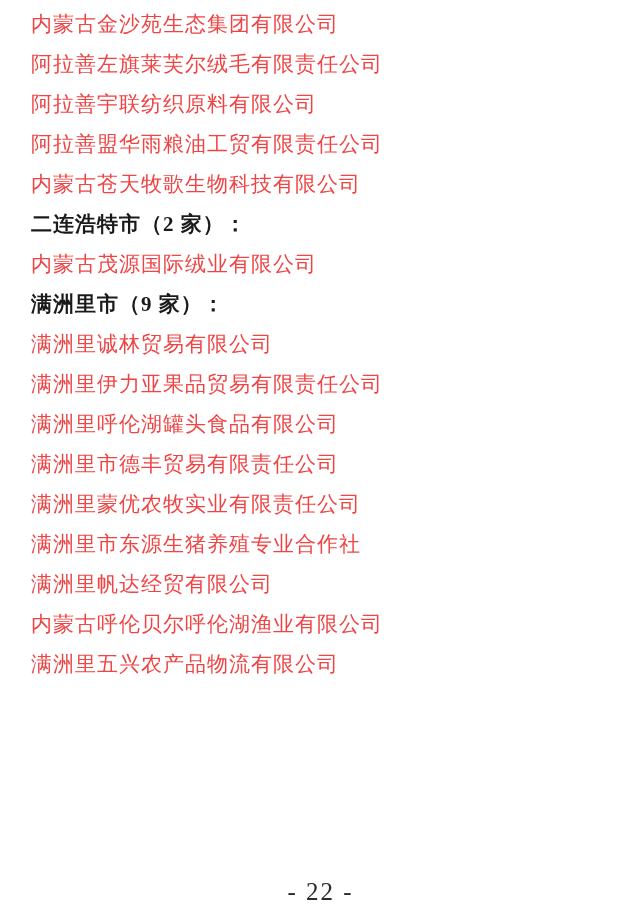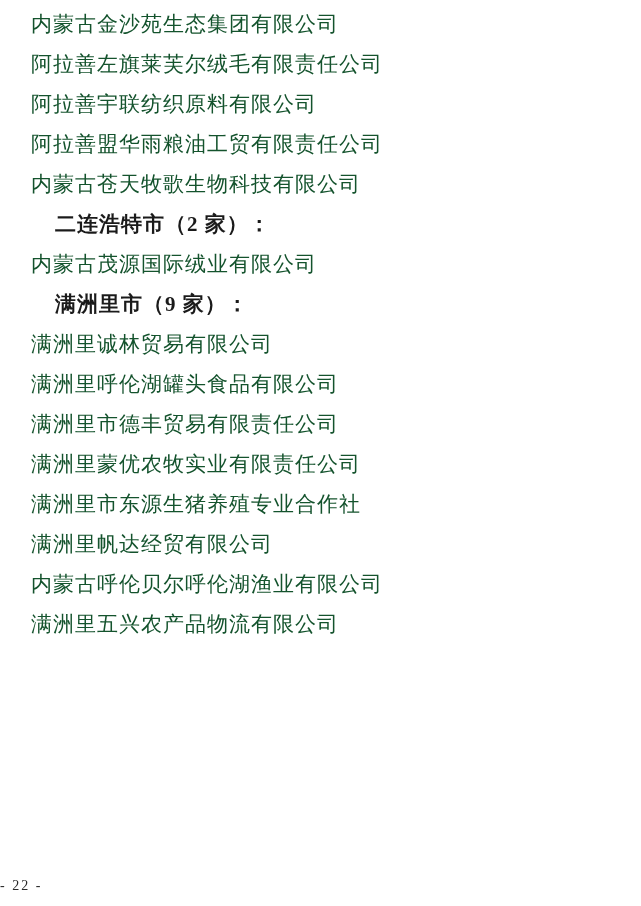--- a/index.html
+++ b/index.html
@@ -21,52 +21,53 @@
     top: 4px;
     left: 31px;
     right: 20px;
   }
   .doc-line {
     height: 40px;
     line-height: 40px;
     font-size: 21px;
     letter-spacing: 1px;
     white-space: nowrap;
-    color: #14532d;
+    color: #ef4444;
   }
   .doc-header {
     font-weight: bold;
     color: #1a1a1a;
-    margin-left: 24px;
   }
   .page-number {
     position: absolute;
     top: 878px;
     left: 0;
     width: 100%;
-    font-size: 14px;
+    text-align: center;
+    font-size: 25px;
     letter-spacing: 2px;
     color: #2a2a2a;
   }
 </style>
 </head>
 <body>
 
 <div class="page">
 
   <div class="doc-body">
       <div class="doc-line">内蒙古金沙苑生态集团有限公司</div>
       <div class="doc-line">阿拉善左旗莱芙尔绒毛有限责任公司</div>
       <div class="doc-line">阿拉善宇联纺织原料有限公司</div>
       <div class="doc-line">阿拉善盟华雨粮油工贸有限责任公司</div>
       <div class="doc-line">内蒙古苍天牧歌生物科技有限公司</div>
       <div class="doc-line doc-header">二连浩特市（2 家）：</div>
       <div class="doc-line">内蒙古茂源国际绒业有限公司</div>
       <div class="doc-line doc-header">满洲里市（9 家）：</div>
       <div class="doc-line">满洲里诚林贸易有限公司</div>
+      <div class="doc-line">满洲里伊力亚果品贸易有限责任公司</div>
       <div class="doc-line">满洲里呼伦湖罐头食品有限公司</div>
       <div class="doc-line">满洲里市德丰贸易有限责任公司</div>
       <div class="doc-line">满洲里蒙优农牧实业有限责任公司</div>
       <div class="doc-line">满洲里市东源生猪养殖专业合作社</div>
       <div class="doc-line">满洲里帆达经贸有限公司</div>
       <div class="doc-line">内蒙古呼伦贝尔呼伦湖渔业有限公司</div>
       <div class="doc-line">满洲里五兴农产品物流有限公司</div>
     </div>
 
   <div class="page-number">- 22 -</div>

